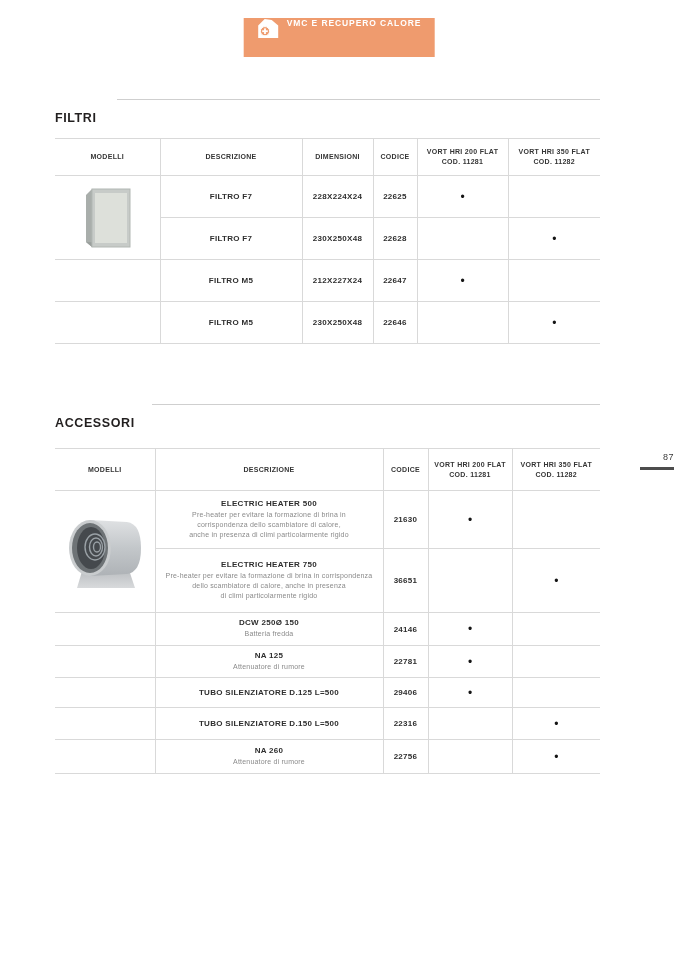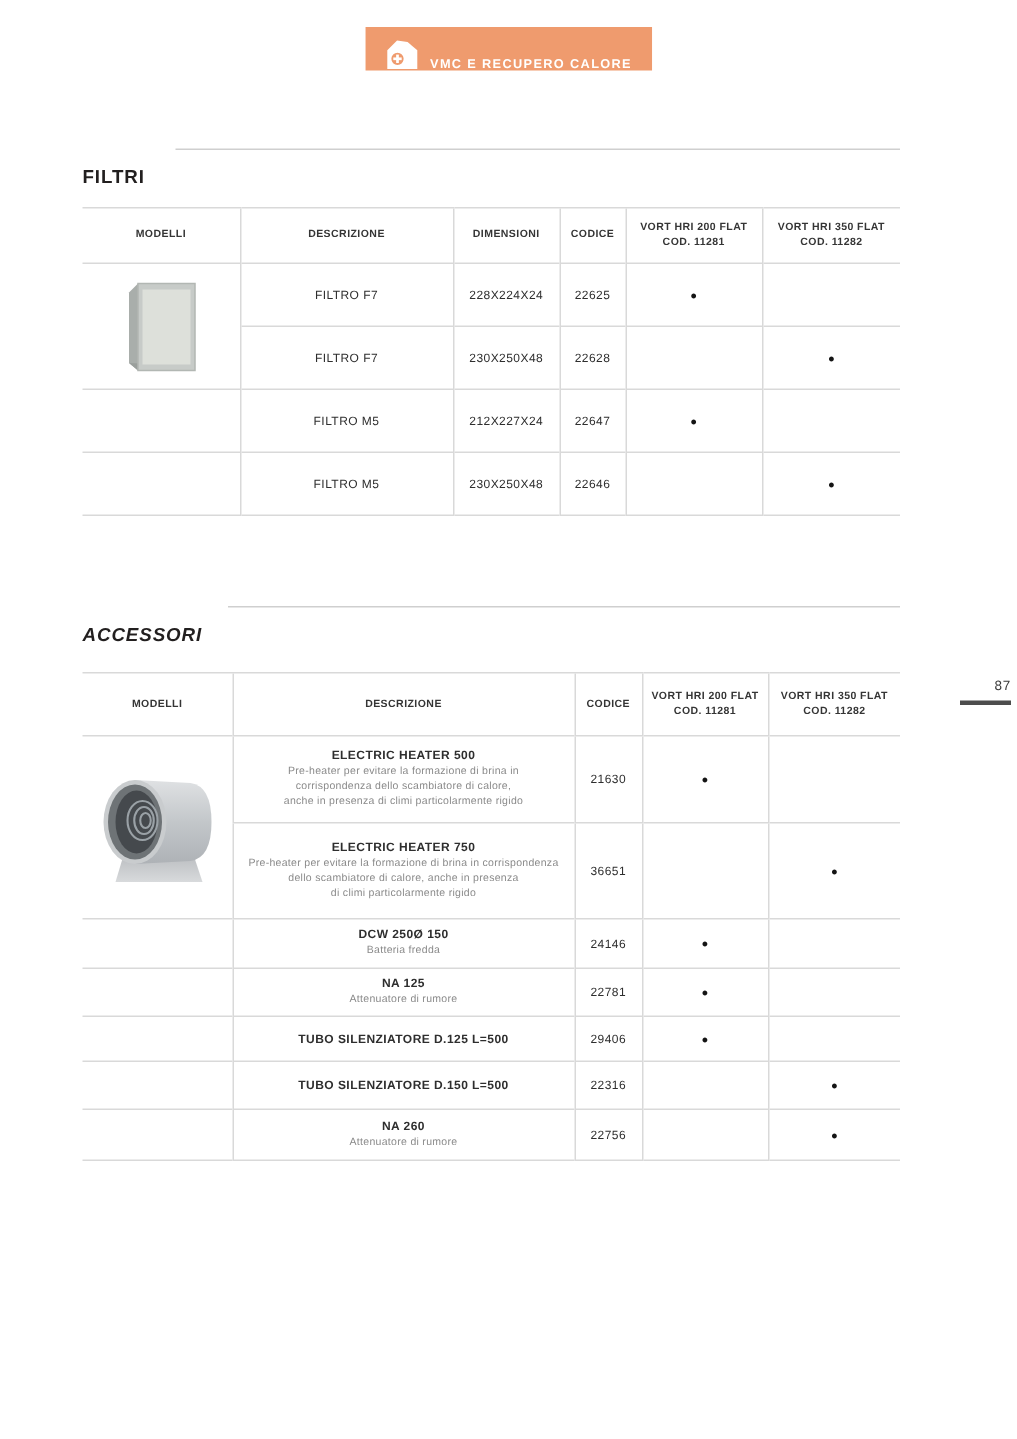--- a/index.html
+++ b/index.html
@@ -8,21 +8,21 @@
   .page {
     position: relative;
     width: 678px; height: 959px;
     background: #ffffff;
     overflow: hidden;
   }
 
   
   .badge {
     position: absolute; top: 18px; left: 50%; transform: translateX(-50%);
-    height: 29px; display: flex; align-items: flex-end; gap: 7px;
+    height: 39px; display: flex; align-items: flex-start; gap: 7px;
     padding: 0 13px; background: #ef9b6e;
   }
   .badge-label {
     color: #ffffff; font-weight: bold; font-size: 8.5px; letter-spacing: 0.9px;
     white-space: nowrap;
   }
 
   
   .section-title {
     position: absolute; left: 55px;
@@ -46,21 +46,21 @@
     border-left: 1px solid #d9d9d9;
     text-align: center; vertical-align: middle;
     padding: 2px 4px;
     overflow: hidden;
   }
   .tbl .col-first { border-left: none; }
   .tbl th {
     font-size: 7px; font-weight: bold; color: #353535; letter-spacing: 0.3px;
     white-space: pre-line; line-height: 1.4;
   }
-  .cell-bold { font-size: 8px; font-weight: normal; color: #2e2e2e; letter-spacing: 0.3px; }
+  .cell-bold { font-size: 8px; font-weight: bold; color: #2e2e2e; letter-spacing: 0.3px; }
   .cell-name { font-size: 8px; font-weight: bold; color: #2e2e2e; letter-spacing: 0.3px; }
   .cell-sub {
     font-size: 7px; font-weight: normal; color: #8a8a8a; letter-spacing: 0.2px;
     white-space: pre-line; line-height: 1.45; margin-top: 2px;
   }
   .dot-cell { font-size: 12px; color: #141414; line-height: 1; }
   #filtri-table  { top: 138px; }
   #filtri-table tr.hdr  { height: 37px; }
   #filtri-table tr.r    { height: 42px; }
   #accessori-table { top: 448px; }
@@ -146,21 +146,21 @@
       <td class="col-first"></td>
       <td class="cell-bold">FILTRO M5</td>
       <td class="cell-bold">230X250X48</td>
       <td class="cell-bold">22646</td>
       <td class="dot-cell"></td>
       <td class="dot-cell">•</td>
     </tr>
   </tbody>
     </table>
 
-  <div class="section-title" style="top:396px;font-style:italic;">ACCESSORI</div>
+  <div class="section-title" style="top:396px;">ACCESSORI</div>
   <div class="title-rule" style="top:404px; left:152px; width:448px;"></div>
 
   <div class="page-marker">
     <div class="page-num">87</div>
     <div class="page-num-rule"></div>
   </div>
 
   <table class="tbl" id="accessori-table">
     <colgroup>
       <col style="width:100px">

